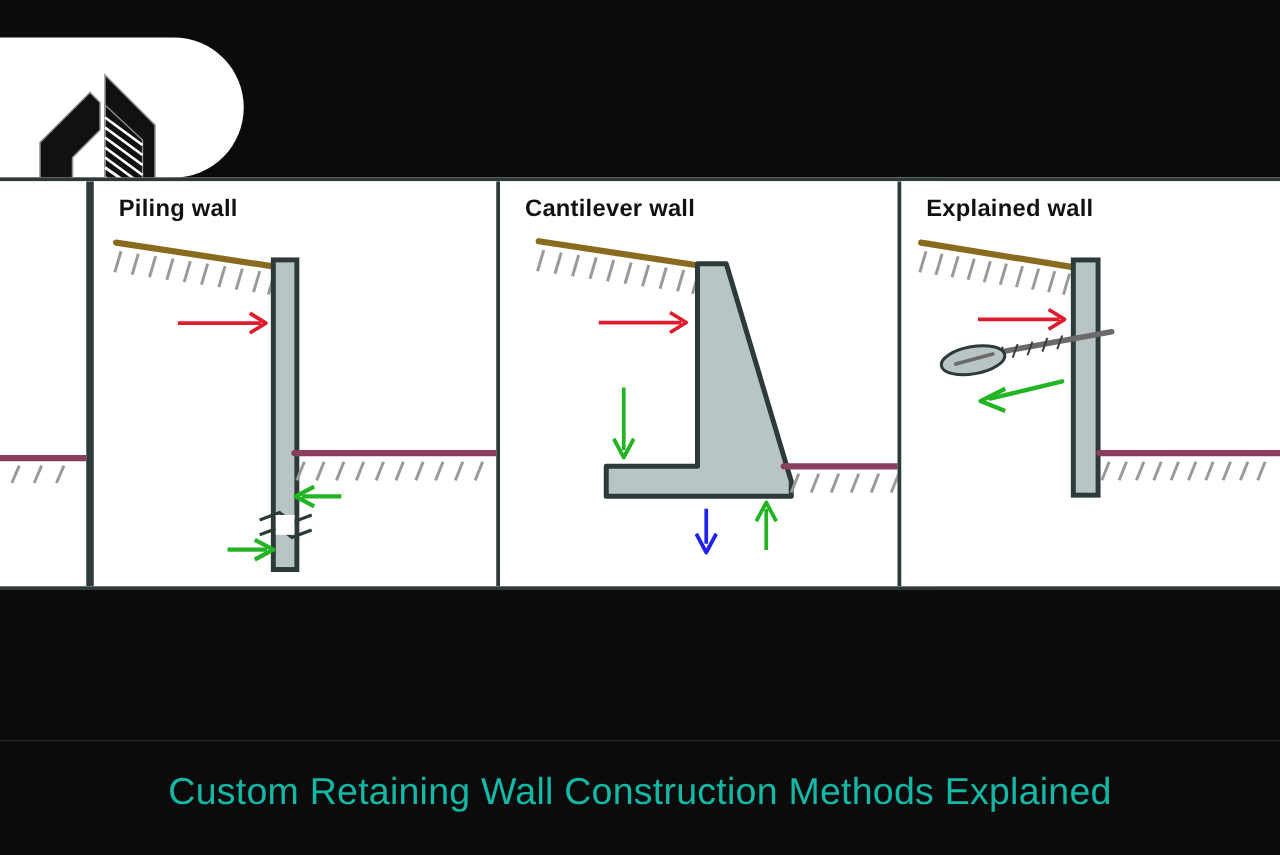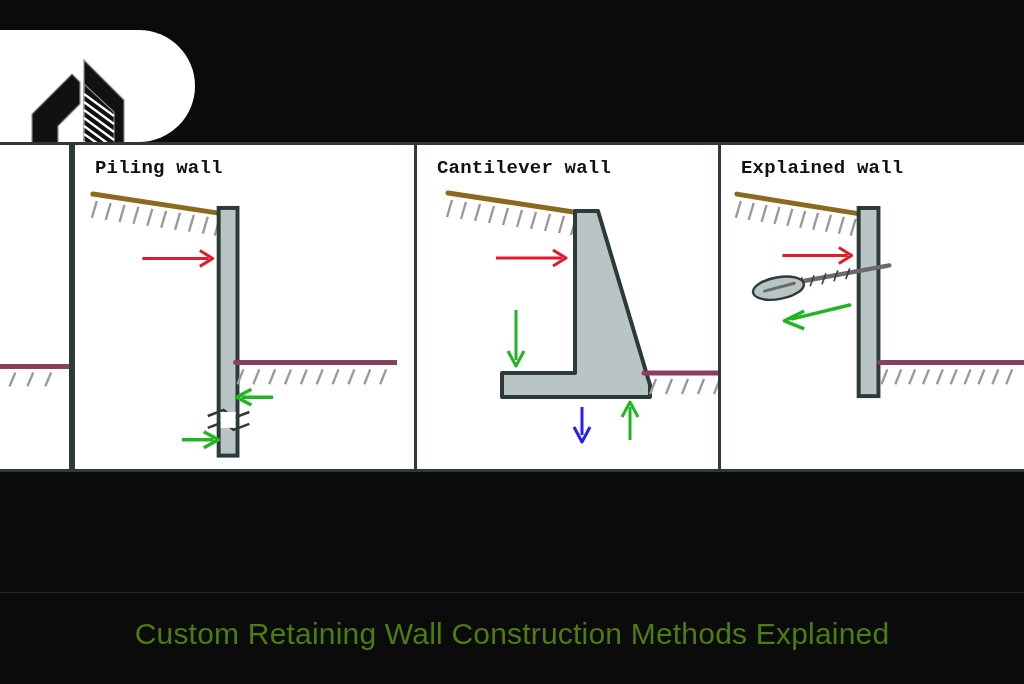--- a/index.html
+++ b/index.html
@@ -25,40 +25,40 @@
     background:#ffffff;
     border-top:3px solid #2d3a3a;
     border-bottom:3px solid #2d3a3a;
     box-sizing:border-box;
     overflow:hidden;
   }
   .panel{position:absolute;top:0;height:100%;background:#fff;box-sizing:border-box;}
   .panel + .panel{border-left:3px solid #2d3a3a;}
   .p0{left:-310px;width:382px;border-right:3px solid #2d3a3a;}
   .p1{left:72px;width:325px;}
-  .p2{left:397px;width:354px;margin-left:17px;}
+  .p2{left:397px;width:354px;}
   .p3{left:718px;width:310px;}
 
   .ptitle{
     position:absolute;left:20px;top:12px;
-    font-family:Liberation Mono, monospace;
+    font-family:Liberation Sans, sans-serif;
     font-weight:bold;font-size:19px;color:#111;
     letter-spacing:.2px;white-space:nowrap;
   }
   .svgwrap{position:absolute;left:0;top:0;width:100%;height:100%;}
 
   
   .lower{position:absolute;left:0;top:472px;width:1024px;height:212px;background:#0b0b0b;}
   .caption-sep{position:absolute;left:0;top:592px;width:1024px;height:1px;background:#272727;}
   .caption{
     position:absolute;left:0;top:598px;width:1024px;height:72px;
     display:flex;align-items:center;justify-content:center;
   }
   .caption span{
-    color:#4d7c0f;font-size:30px;font-weight:400;
+    color:#14b8a6;font-size:30px;font-weight:400;
     font-family:"Liberation Sans", sans-serif;
     letter-spacing:.2px;
   }
 </style>
 </head>
 <body>
 
 <div id="stage">
 
   <div class="topband">

